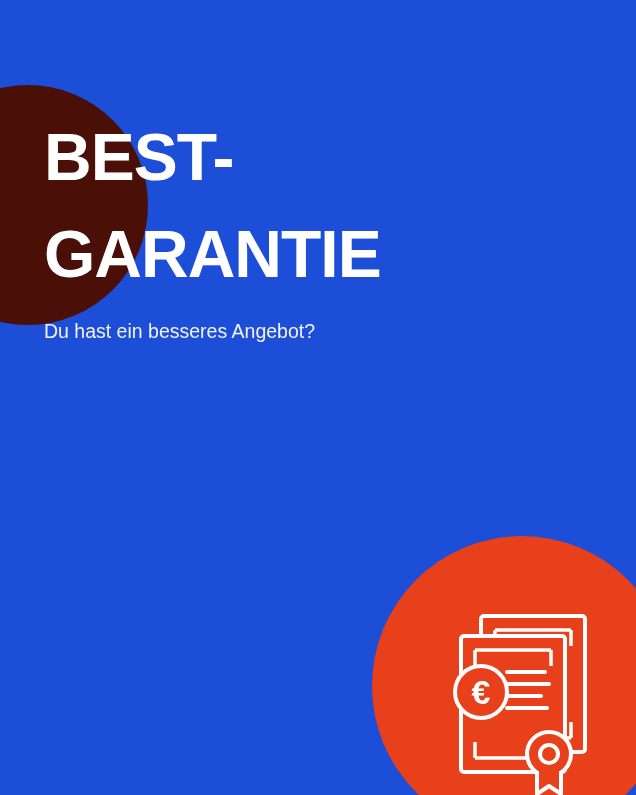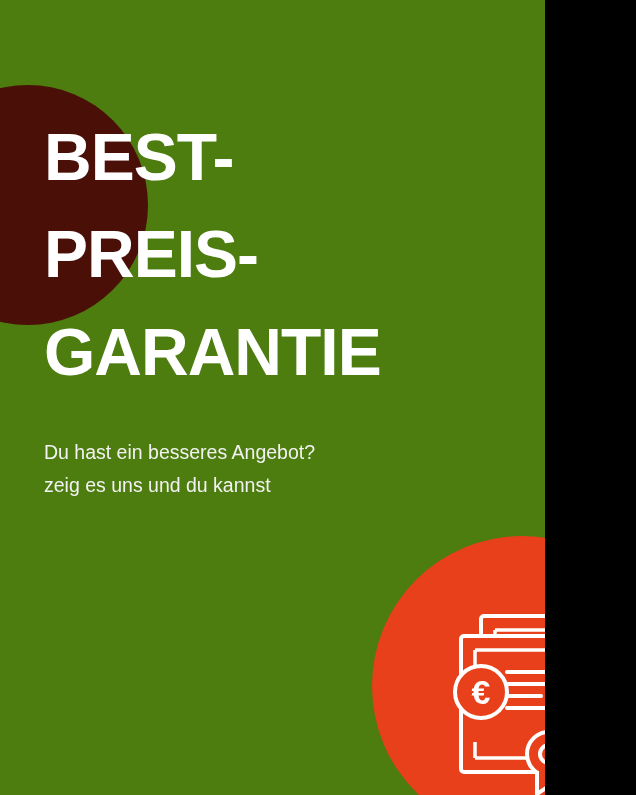--- a/index.html
+++ b/index.html
@@ -5,23 +5,23 @@
   * { box-sizing: border-box; margin: 0; padding: 0; }
   html, body {
     width: 636px;
     height: 795px;
     background: #000000;
     font-family: "Liberation Sans", sans-serif;
     overflow: hidden;
   }
   .poster {
     position: relative;
-    width: 545px;
+    width: 636px;
     height: 795px;
-    background: #4d7c0f;
+    background: #1d4ed8;
     overflow: hidden;
   }
 
   
   .blob-dark {
     position: absolute;
     left: -92px;
     top: 85px;
     width: 240px;
     height: 240px;
@@ -54,21 +54,21 @@
     line-height: 1.08;
     letter-spacing: -1px;
   }
   .headline .line {
     display: block;
     margin-bottom: 26px;
   }
   .headline .line:last-child { margin-bottom: 0; }
 
   .subtext {
-    margin-top: 48px;
+    margin-top: 24px;
     color: #f2f2f2;
     font-size: 19.5px;
     line-height: 1.72;
     font-weight: 400;
   }
   .subtext .line { display: block; }
 
   
   .badge-icon {
     position: absolute;
@@ -85,27 +85,25 @@
 
 <div class="poster">
 
   <div class="blob-dark"></div>
   <div class="blob-orange"></div>
 
   <div class="content">
 
     <h1 class="headline">
       <span class="line">BEST-</span>
-      <span class="line">PREIS-</span>
       <span class="line">GARANTIE</span>
     </h1>
 
     <p class="subtext">
       <span class="line">Du hast ein besseres Angebot?</span>
-      <span class="line">zeig es uns und du kannst</span>
     </p>
 
   </div>
 
   <div class="badge-icon">
     <svg viewBox="0 0 160 185" fill="none" xmlns="http://www.w3.org/2000/svg">
 
       <rect x="36" y="6" width="104" height="136" rx="3" stroke="#ffffff" stroke-width="4"></rect>
 
       <path d="M50 20 H126 M50 20 V36 M126 20 V36 M50 128 H126 M50 128 V112 M126 128 V112" stroke="#ffffff" stroke-width="3.5" fill="none"></path>

